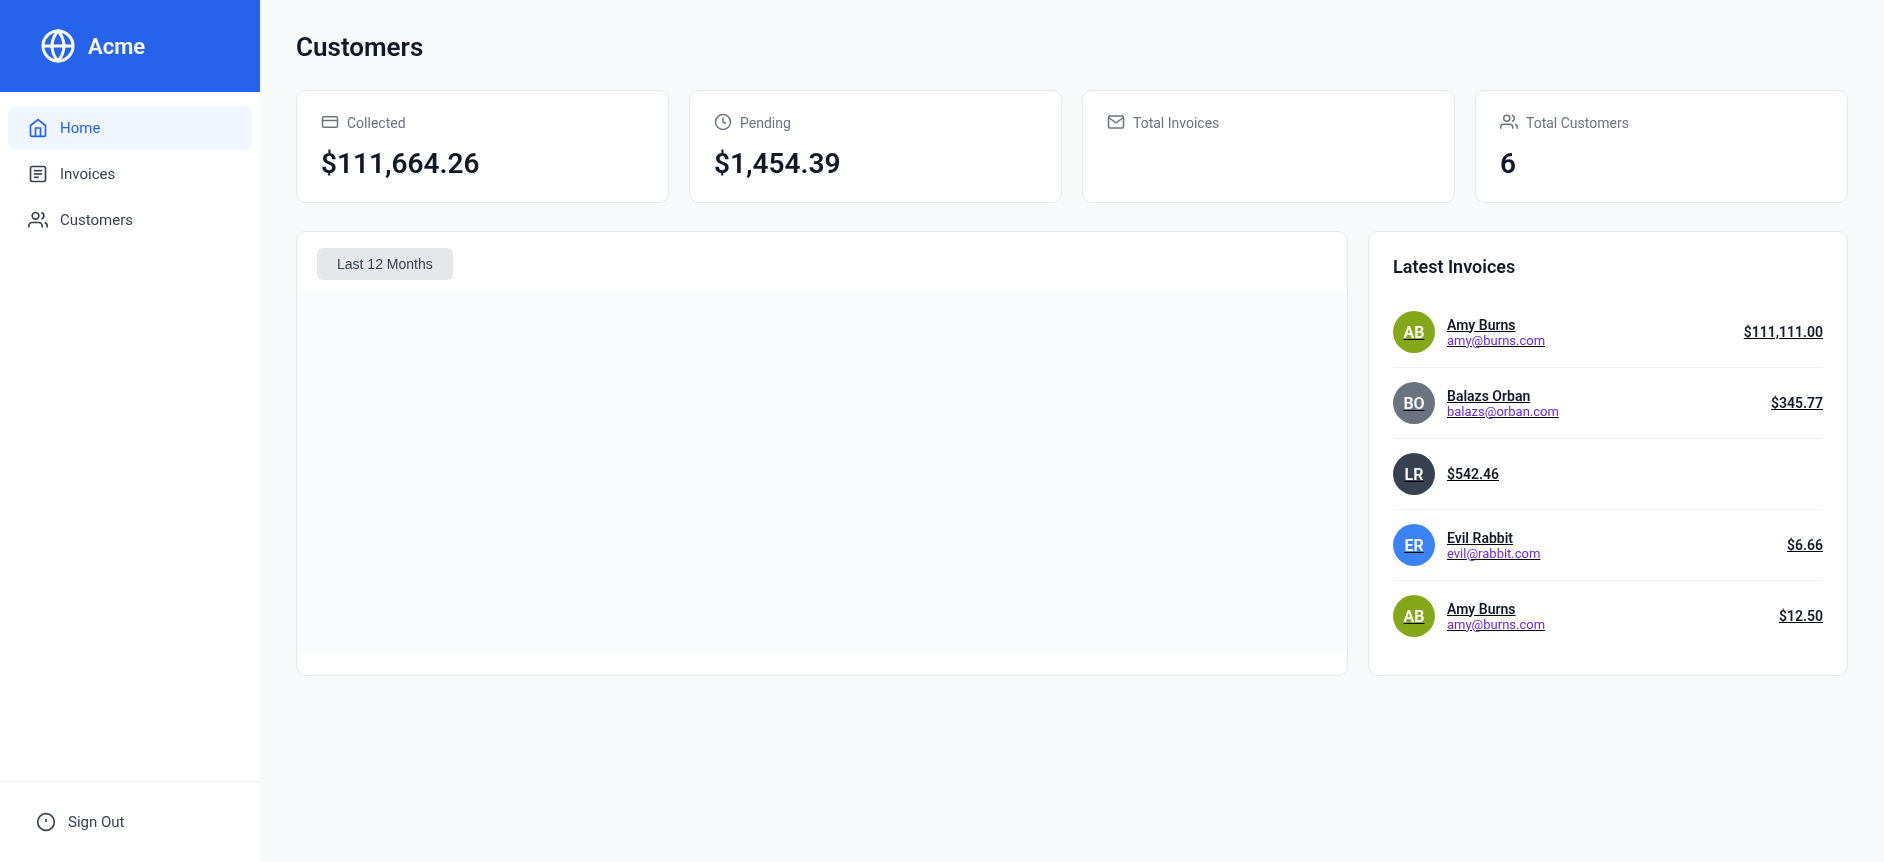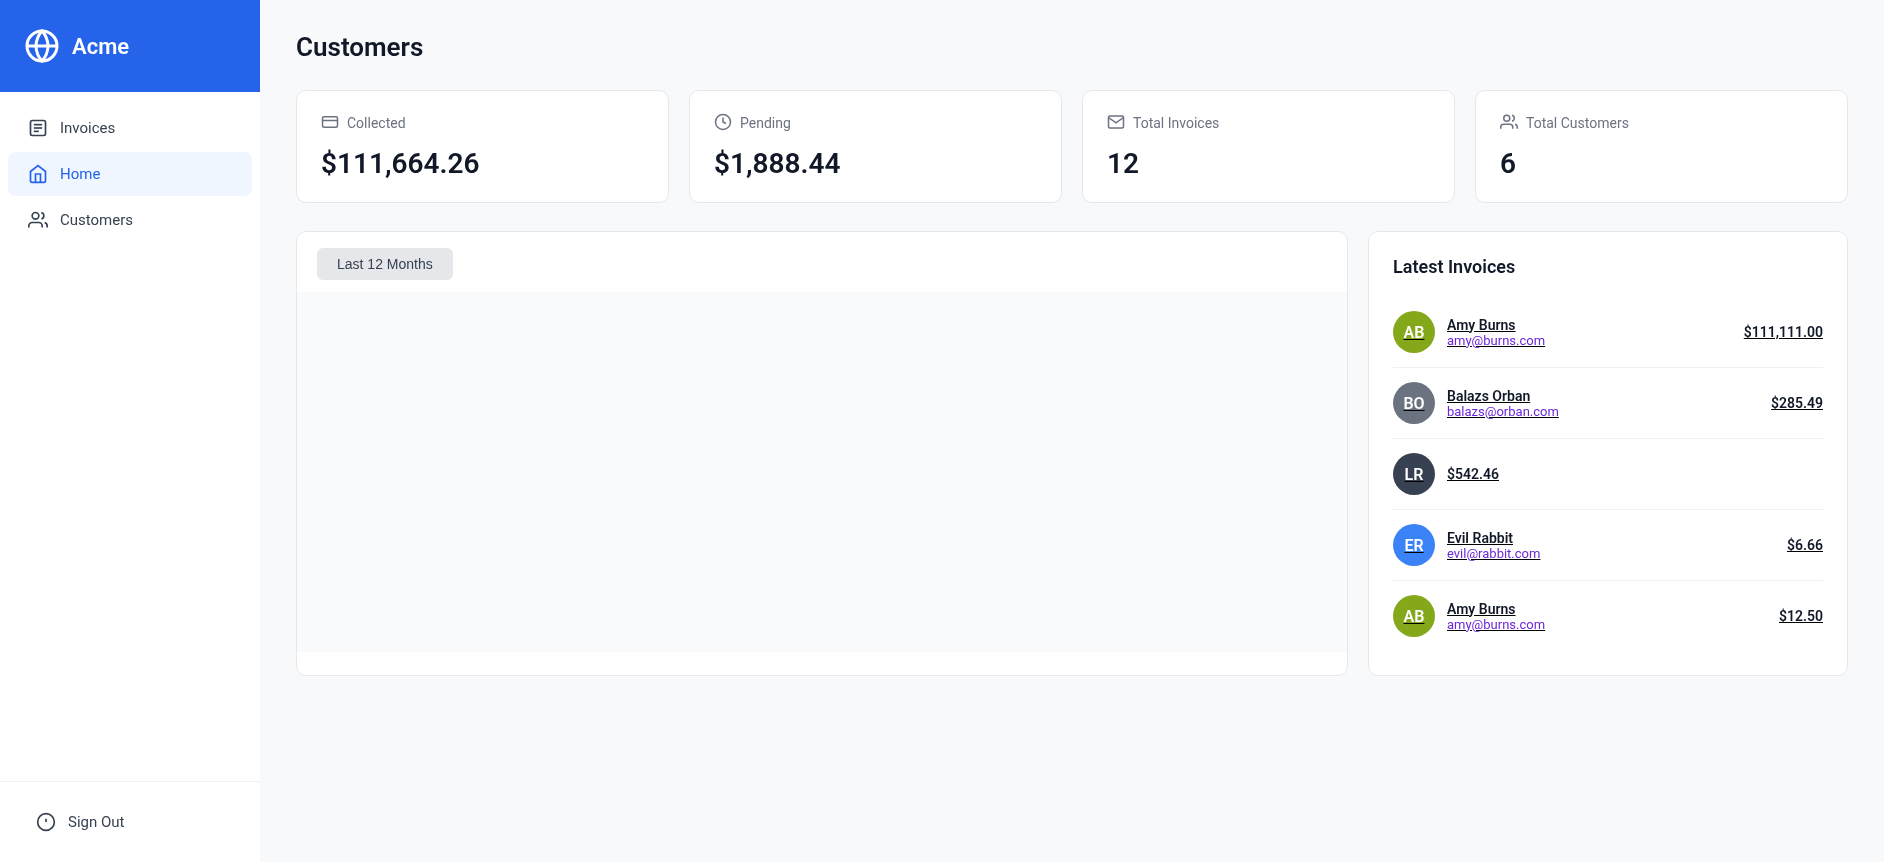--- a/index.html
+++ b/index.html
@@ -15,21 +15,21 @@
     .sidebar {
       width: 260px;
       min-width: 260px;
       background: #fff;
       display: flex;
       flex-direction: column;
       height: 100vh;
     }
     .sidebar-logo {
       background: #2563eb;
-      padding: 28px 24px;
+      padding: 28px 40px;
       display: flex;
       align-items: center;
       gap: 12px;
     }
     .sidebar-logo-icon {
       width: 36px;
       height: 36px;
       color: #fff;
     }
     .sidebar-logo-text {
@@ -210,38 +210,38 @@
     <svg class="sidebar-logo-icon" viewBox="0 0 24 24" fill="none" stroke="white" stroke-width="2">
       <circle cx="12" cy="12" r="10"></circle>
       <line x1="2" y1="12" x2="22" y2="12"></line>
       <path d="M12 2a15.3 15.3 0 0 1 4 10 15.3 15.3 0 0 1-4 10 15.3 15.3 0 0 1-4-10 15.3 15.3 0 0 1 4-10z"></path>
     </svg>
     <span class="sidebar-logo-text">Acme</span>
   </div>
 
   <nav class="sidebar-nav">
 
+    <div class="sidebar-item active">
+      <svg class="sidebar-item-icon" viewBox="0 0 24 24" fill="none" stroke="currentColor" stroke-width="2">
+        <path d="M3 9l9-7 9 7v11a2 2 0 0 1-2 2H5a2 2 0 0 1-2-2z"></path>
+        <polyline points="9 22 9 12 15 12 15 22"></polyline>
+      </svg>
+      <span>Home</span>
+    </div>
+
     <div class="sidebar-item">
       <svg class="sidebar-item-icon" viewBox="0 0 24 24" fill="none" stroke="currentColor" stroke-width="2">
         <rect x="3" y="3" width="18" height="18" rx="2"></rect>
         <line x1="7" y1="8" x2="17" y2="8"></line>
         <line x1="7" y1="12" x2="17" y2="12"></line>
         <line x1="7" y1="16" x2="13" y2="16"></line>
       </svg>
       <span>Invoices</span>
     </div>
 
-    <div class="sidebar-item active">
-      <svg class="sidebar-item-icon" viewBox="0 0 24 24" fill="none" stroke="currentColor" stroke-width="2">
-        <path d="M3 9l9-7 9 7v11a2 2 0 0 1-2 2H5a2 2 0 0 1-2-2z"></path>
-        <polyline points="9 22 9 12 15 12 15 22"></polyline>
-      </svg>
-      <span>Home</span>
-    </div>
-
     <div class="sidebar-item">
       <svg class="sidebar-item-icon" viewBox="0 0 24 24" fill="none" stroke="currentColor" stroke-width="2">
         <path d="M17 21v-2a4 4 0 0 0-4-4H5a4 4 0 0 0-4 4v2"></path>
         <circle cx="9" cy="7" r="4"></circle>
         <path d="M23 21v-2a4 4 0 0 0-3-3.87"></path>
         <path d="M16 3.13a4 4 0 0 1 0 7.75"></path>
       </svg>
       <span>Customers</span>
     </div>
   </nav>
@@ -275,32 +275,31 @@
     </div>
 
     <div class="stat-card">
       <div class="stat-card-header">
         <svg viewBox="0 0 24 24">
           <circle cx="12" cy="12" r="10" stroke-width="2"></circle>
           <polyline points="12 6 12 12 16 14" stroke-width="2"></polyline>
         </svg>
         <span>Pending</span>
       </div>
-      <div class="stat-card-value">$1,888.44</div>
+      <div class="stat-card-value">$1,454.39</div>
     </div>
 
     <div class="stat-card">
       <div class="stat-card-header">
         <svg viewBox="0 0 24 24">
           <path d="M4 4h16c1.1 0 2 .9 2 2v12c0 1.1-.9 2-2 2H4c-1.1 0-2-.9-2-2V6c0-1.1.9-2 2-2z" stroke-width="2"></path>
           <polyline points="22,6 12,13 2,6" stroke-width="2"></polyline>
         </svg>
         <span>Total Invoices</span>
       </div>
-      <div class="stat-card-value">12</div>
     </div>
 
     <div class="stat-card">
       <div class="stat-card-header">
         <svg viewBox="0 0 24 24">
           <path d="M17 21v-2a4 4 0 0 0-4-4H5a4 4 0 0 0-4 4v2" stroke-width="2"></path>
           <circle cx="9" cy="7" r="4" stroke-width="2"></circle>
           <path d="M23 21v-2a4 4 0 0 0-3-3.87" stroke-width="2"></path>
           <path d="M16 3.13a4 4 0 0 1 0 7.75" stroke-width="2"></path>
         </svg>
@@ -334,21 +333,21 @@
       <div class="invoice-amount">$111,111.00</div>
     </div>
           <div class="invoice-item">
       <div class="invoice-avatar" style="background-color: #6b7280">
         BO
       </div>
       <div class="invoice-info">
         <div class="invoice-name">Balazs Orban</div>
         <div class="invoice-email">balazs@orban.com</div>
       </div>
-      <div class="invoice-amount">$285.49</div>
+      <div class="invoice-amount">$345.77</div>
     </div>
           <div class="invoice-item">
       <div class="invoice-avatar" style="background-color: #374151">
         LR
       </div>
       <div class="invoice-amount">$542.46</div>
     </div>
           <div class="invoice-item">
       <div class="invoice-avatar" style="background-color: #3b82f6">
         ER

